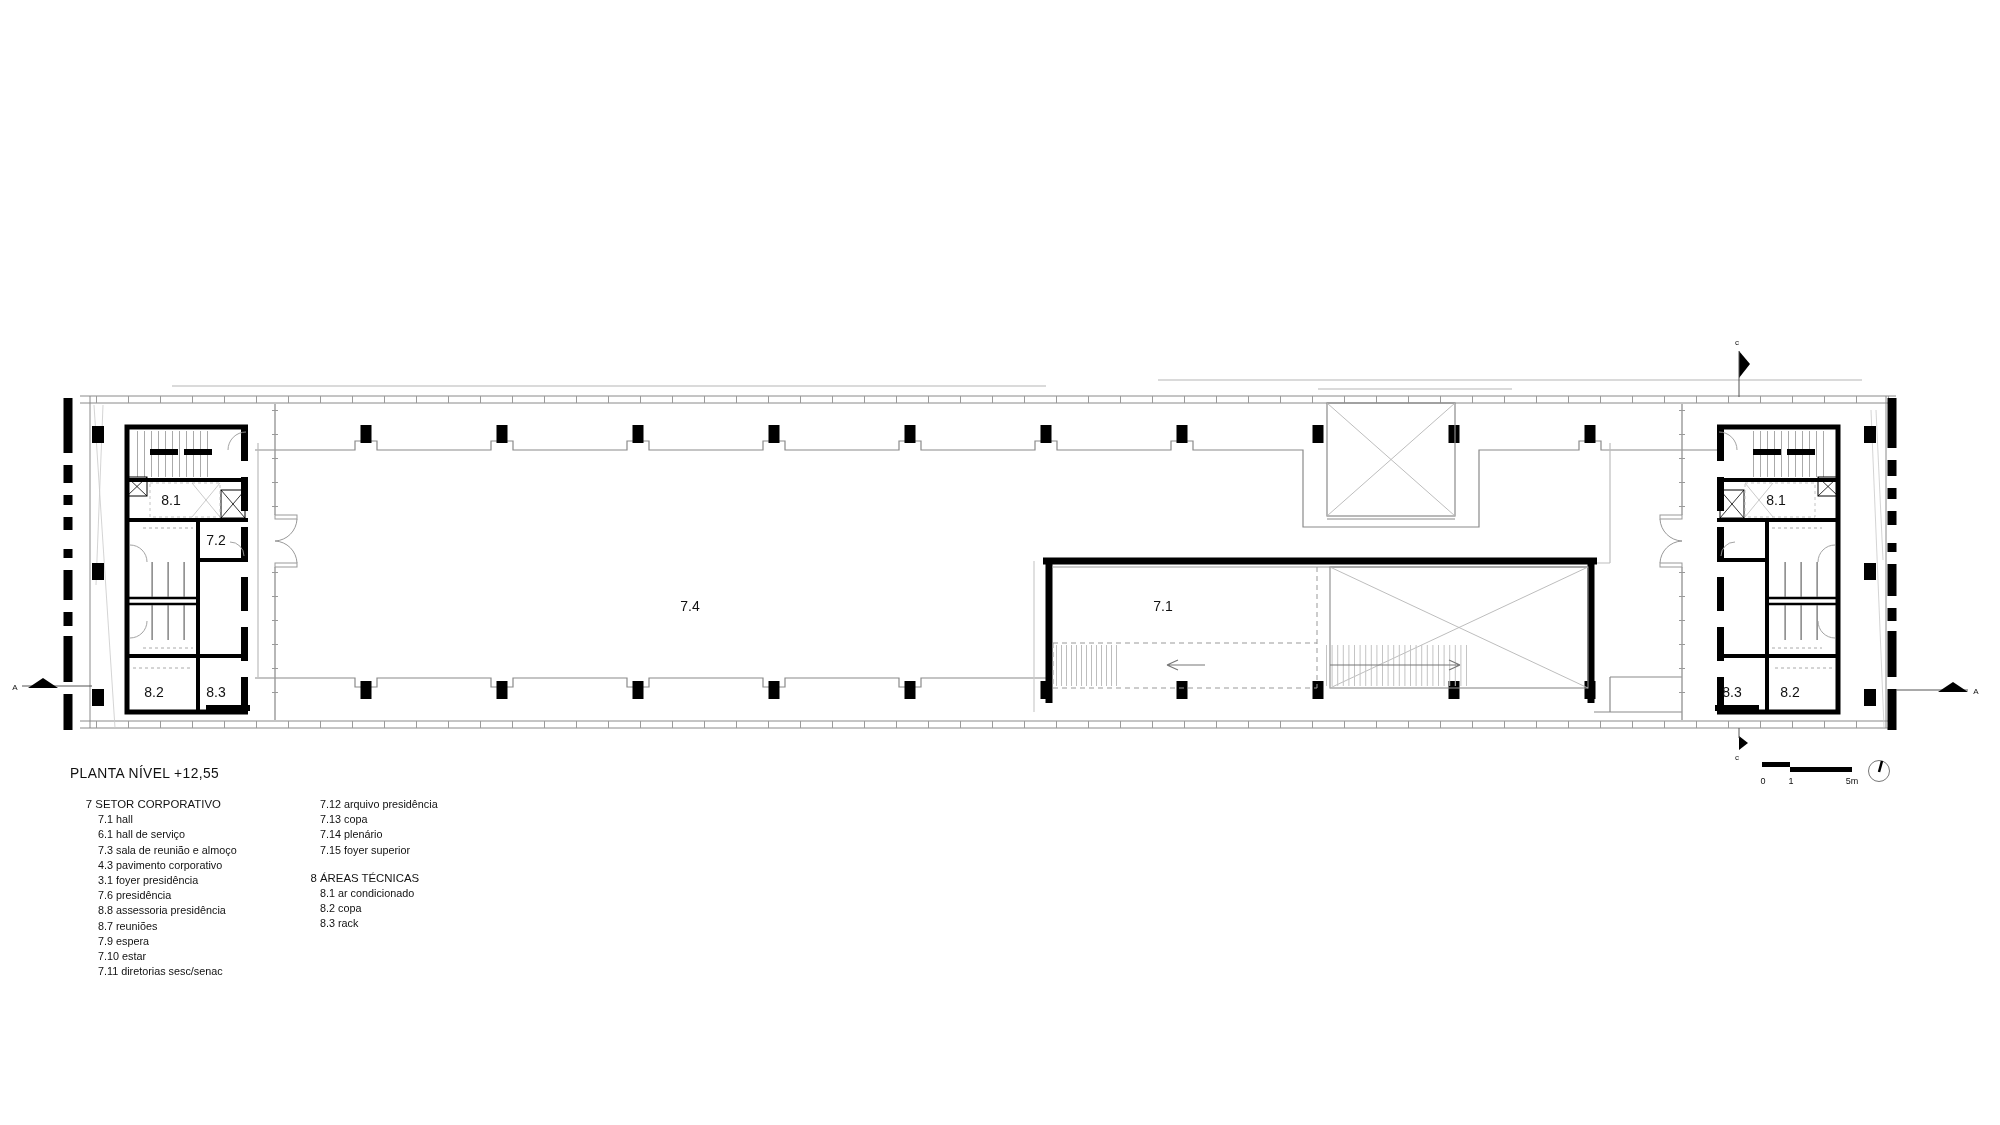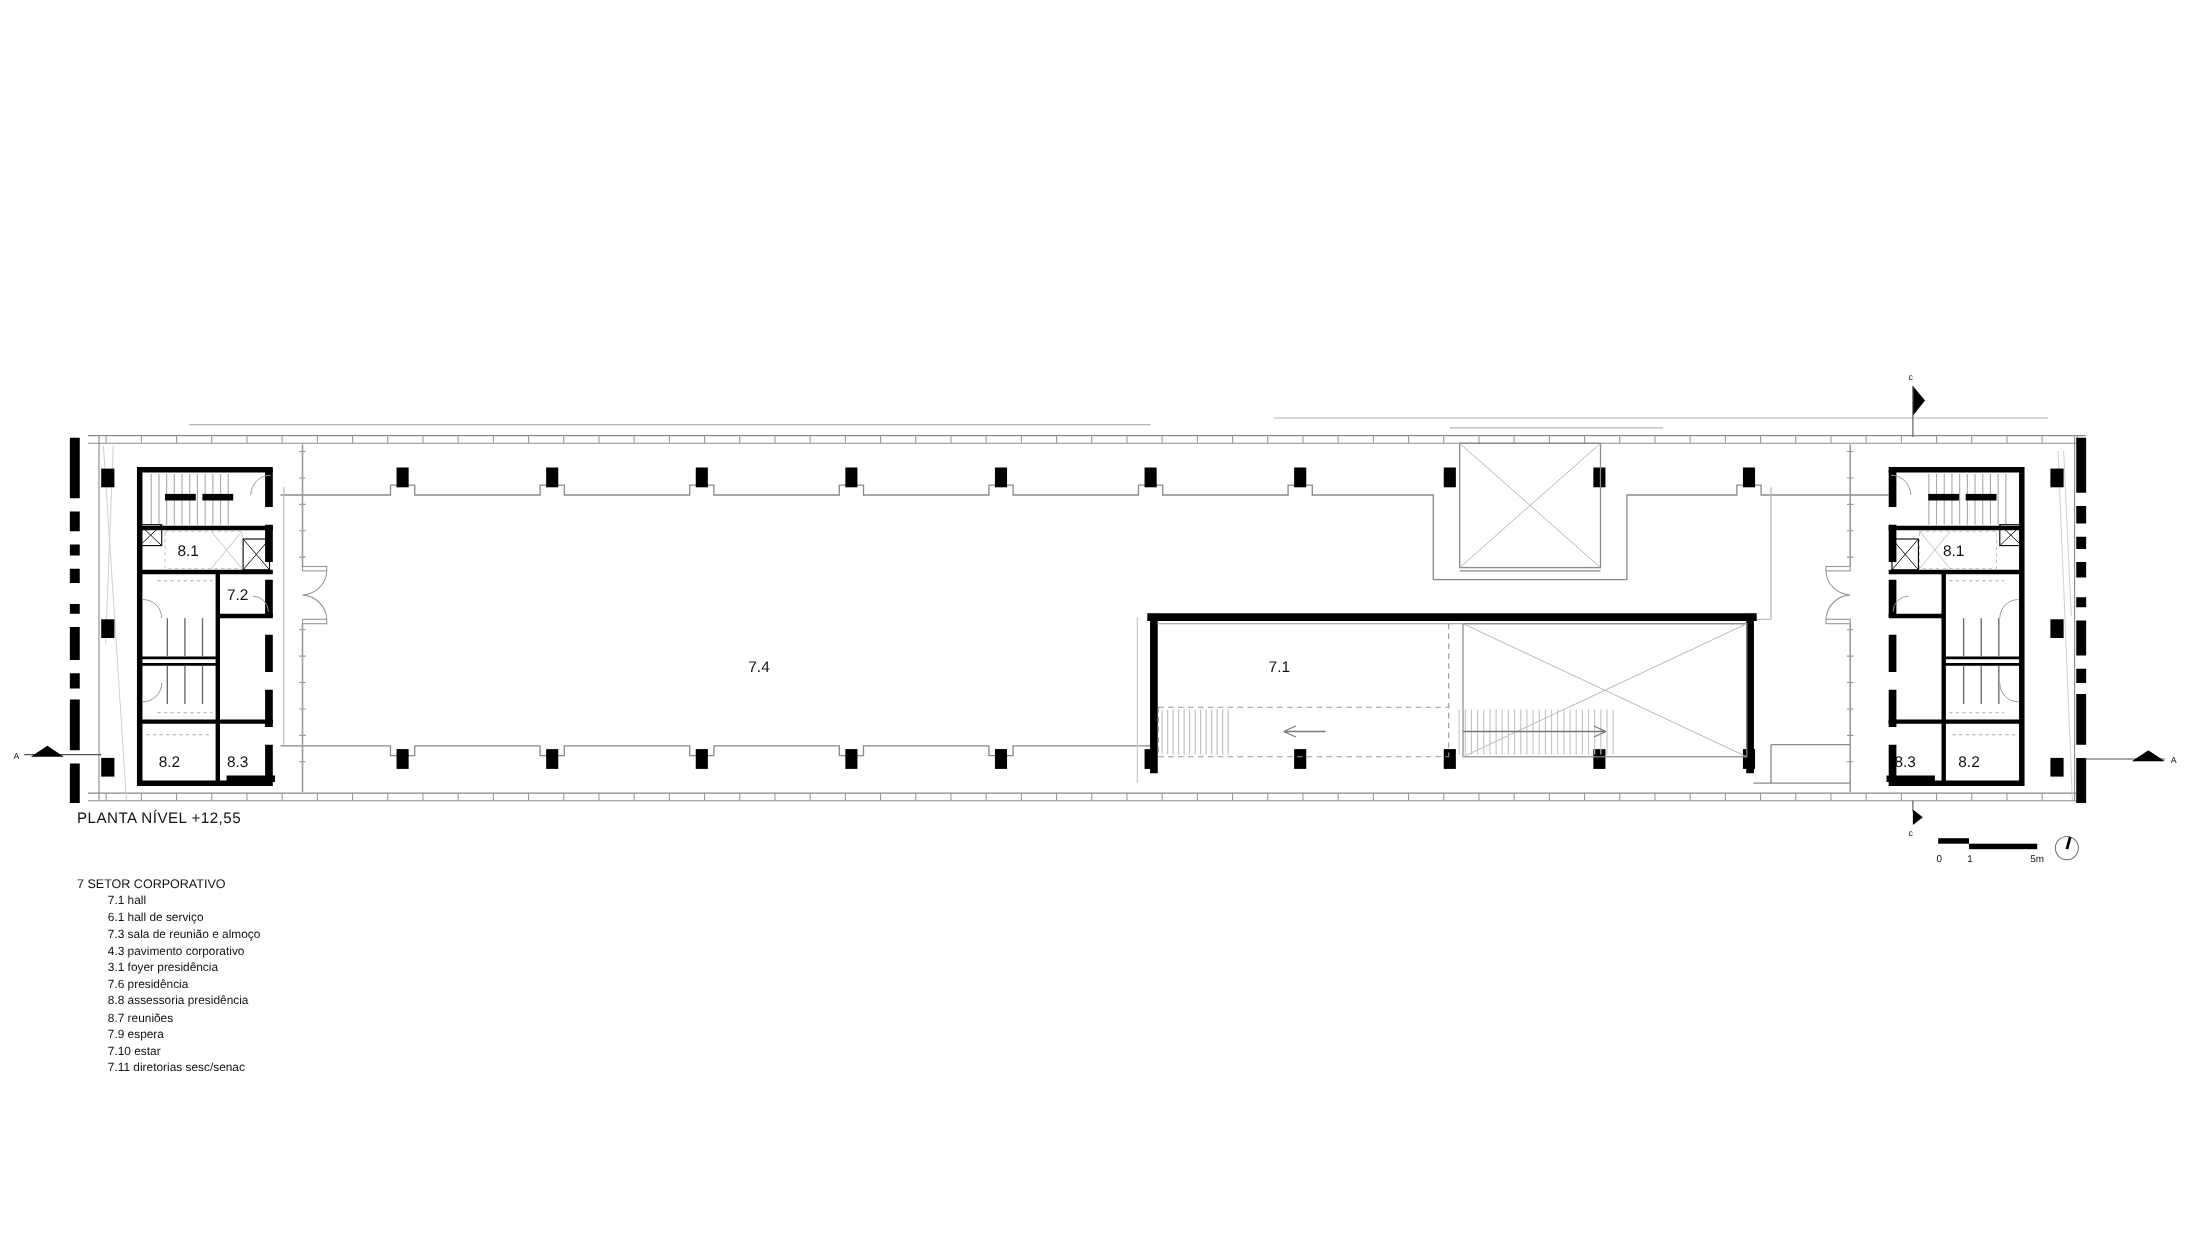--- a/index.html
+++ b/index.html
@@ -1,21 +1,21 @@
 <!DOCTYPE html>
 <html><head>
 <meta charset="utf-8">
 <style>
   html,body{margin:0;padding:0;background:#ffffff;}
   .canvas{position:relative;width:2000px;height:1125px;background:#ffffff;overflow:hidden;
           font-family:"Liberation Sans",sans-serif;color:#000;}
   svg{position:absolute;left:0;top:0;}
-  .title{position:absolute;left:70px;top:736px;font-size:13.8px;letter-spacing:.4px;color:#111;}
+  .title{position:absolute;left:70px;top:766px;font-size:13.8px;letter-spacing:.4px;color:#111;}
   .legend{position:absolute;top:797px;font-size:10.8px;line-height:15.2px;color:#111;}
-  .legend .hdr{font-size:11.4px;margin:0 0 0 0;}
+  .legend .hdr{font-size:11.4px;margin:0 0 0 0;text-align:center;}
   .legend ul{list-style:none;margin:0;padding:0 0 0 28px;}
   .legend .gap{height:13px;}
   .col1{left:70px;}
   .col2{left:292px;}
   svg text{font-family:"Liberation Sans",sans-serif;fill:#111;}
 </style>
 </head>
 <body>
 
 <div class="canvas">
@@ -223,14 +223,29 @@
       <li>3.1 foyer presidência</li>
       <li>7.6 presidência</li>
       <li>8.8 assessoria presidência</li>
       <li>8.7 reuniões</li>
       <li>7.9 espera</li>
       <li>7.10 estar</li>
       <li>7.11 diretorias sesc/senac</li>
     </ul>
   </div>
 
+  <div class="legend col2">
+    <ul>
+      <li>7.12 arquivo presidência</li>
+      <li>7.13 copa</li>
+      <li>7.14 plenário</li>
+      <li>7.15 foyer superior</li>
+    </ul>
+    <div class="gap"></div>
+    <div class="hdr">8 ÁREAS TÉCNICAS</div>
+    <ul>
+      <li>8.1 ar condicionado</li>
+      <li>8.2 copa</li>
+      <li>8.3 rack</li>
+    </ul>
+  </div>
 
 </div>
 
 </body></html>

